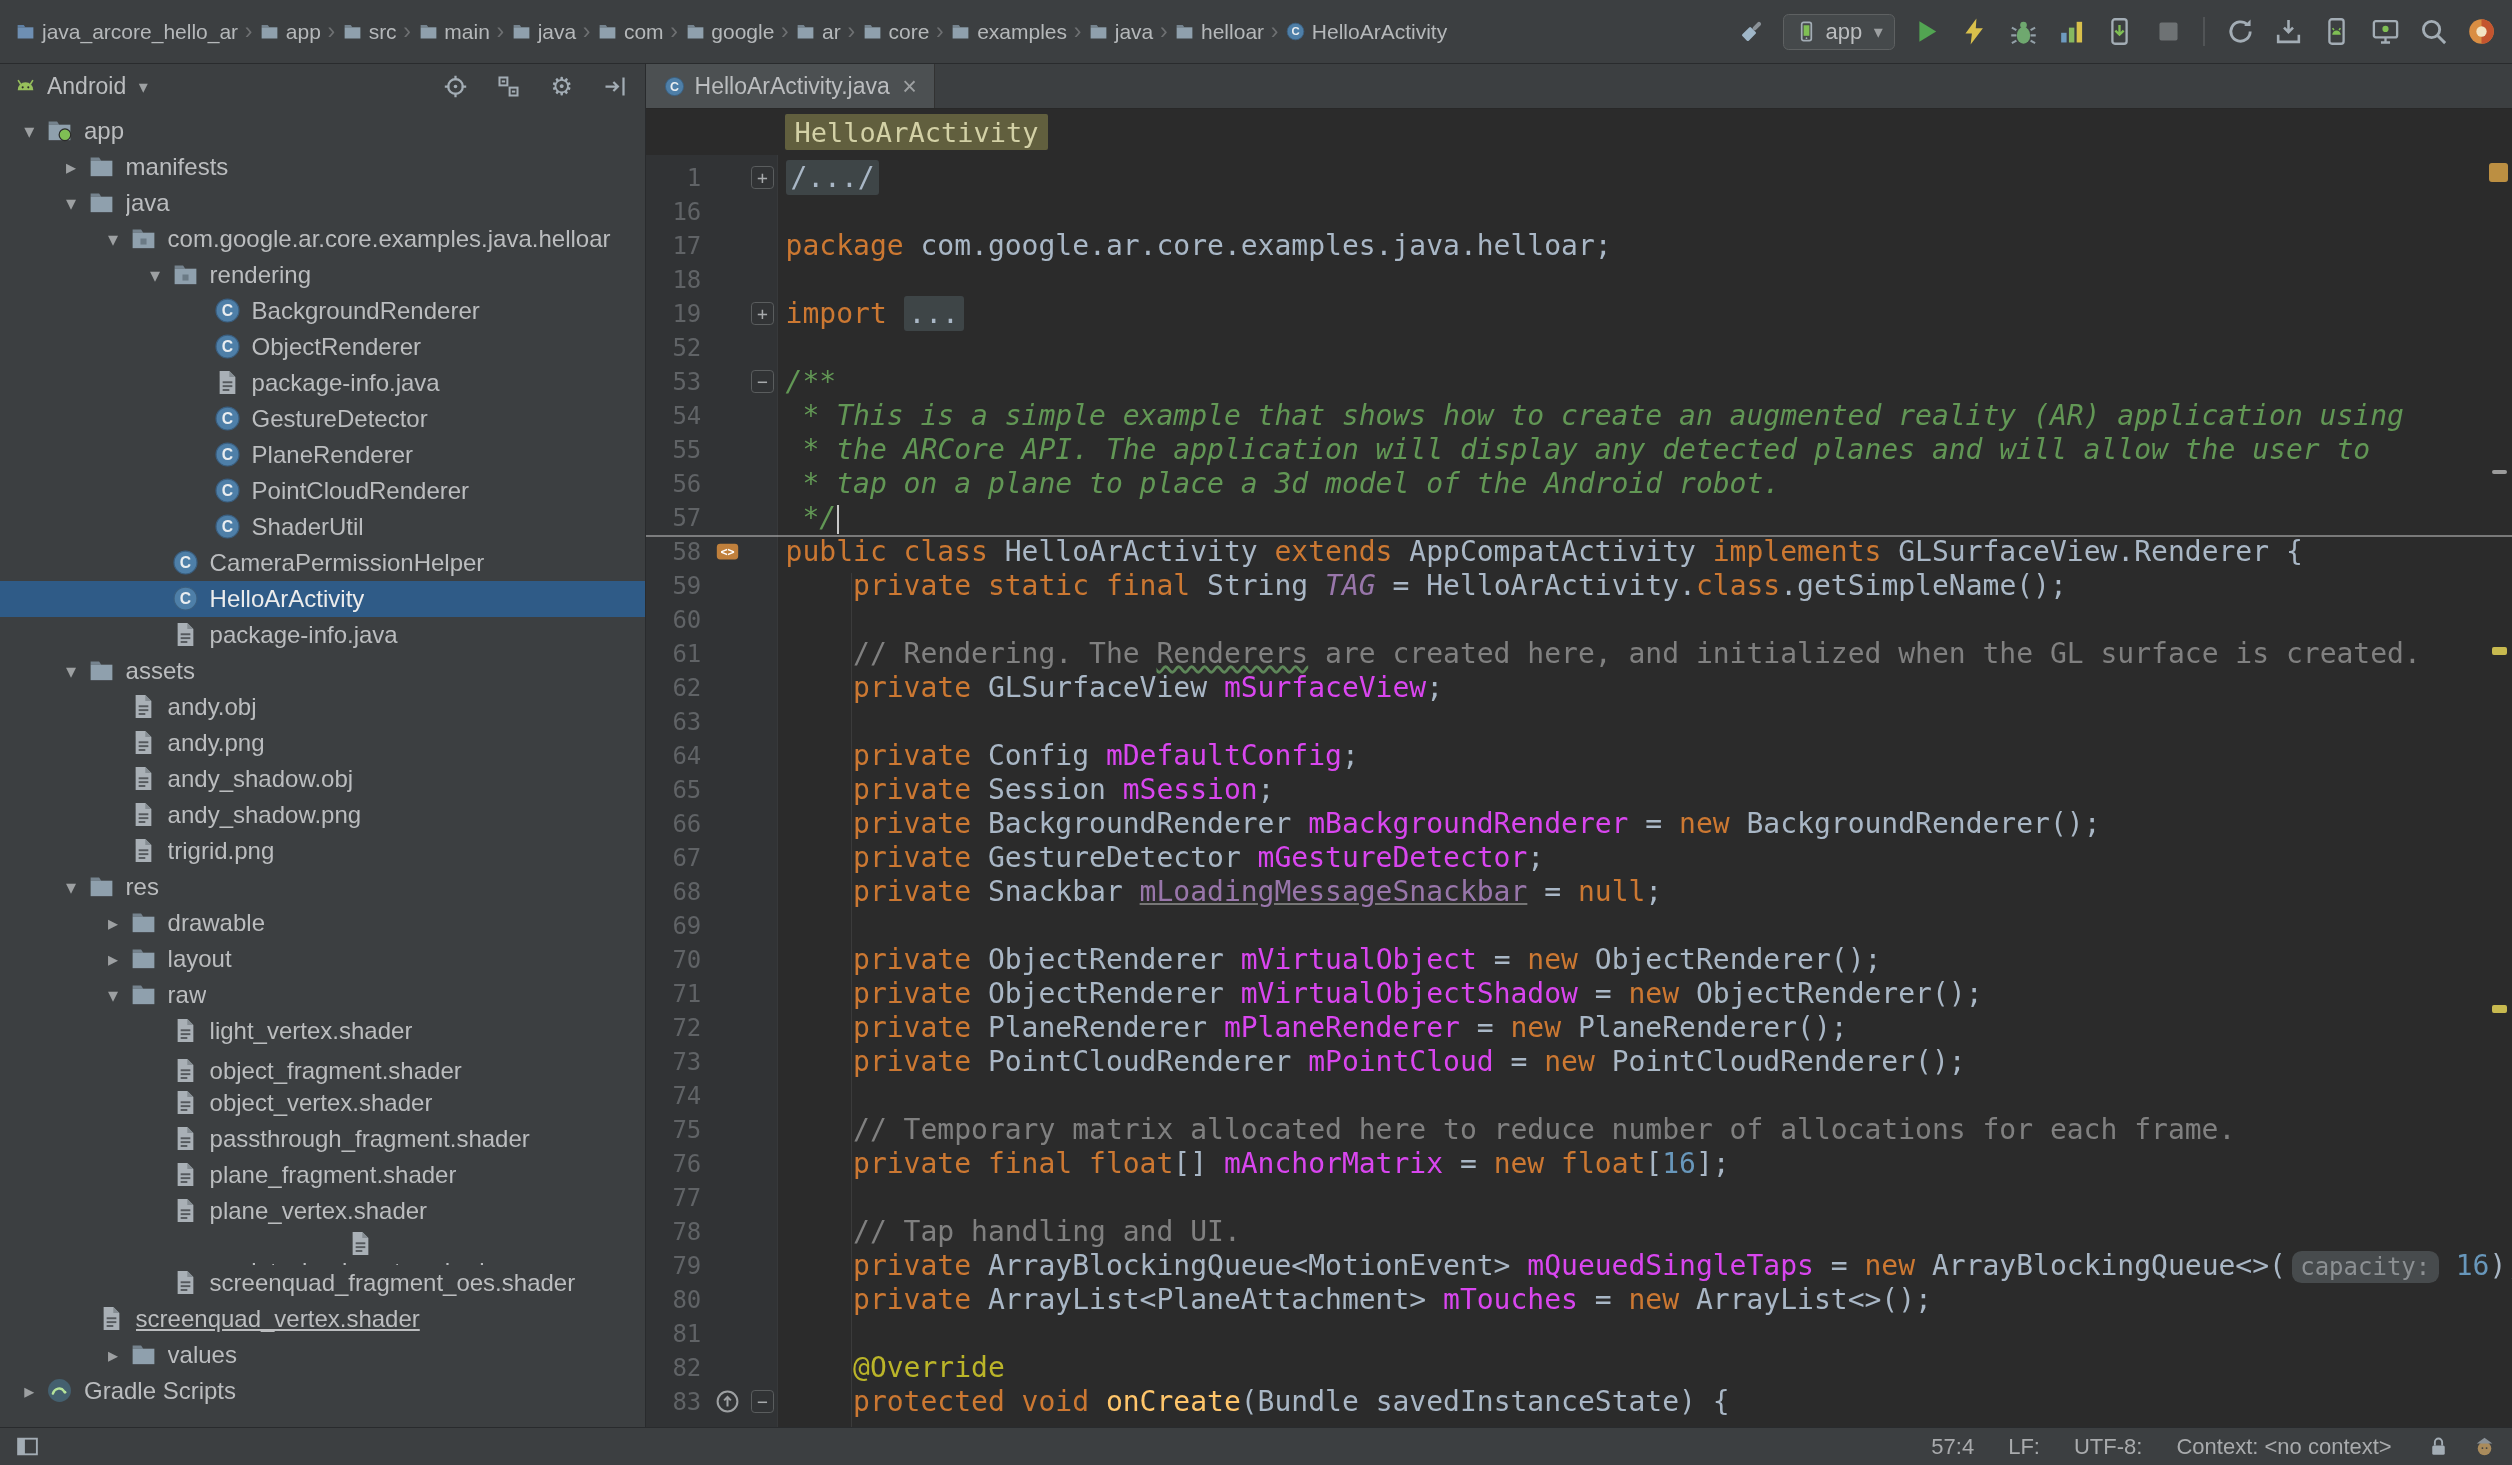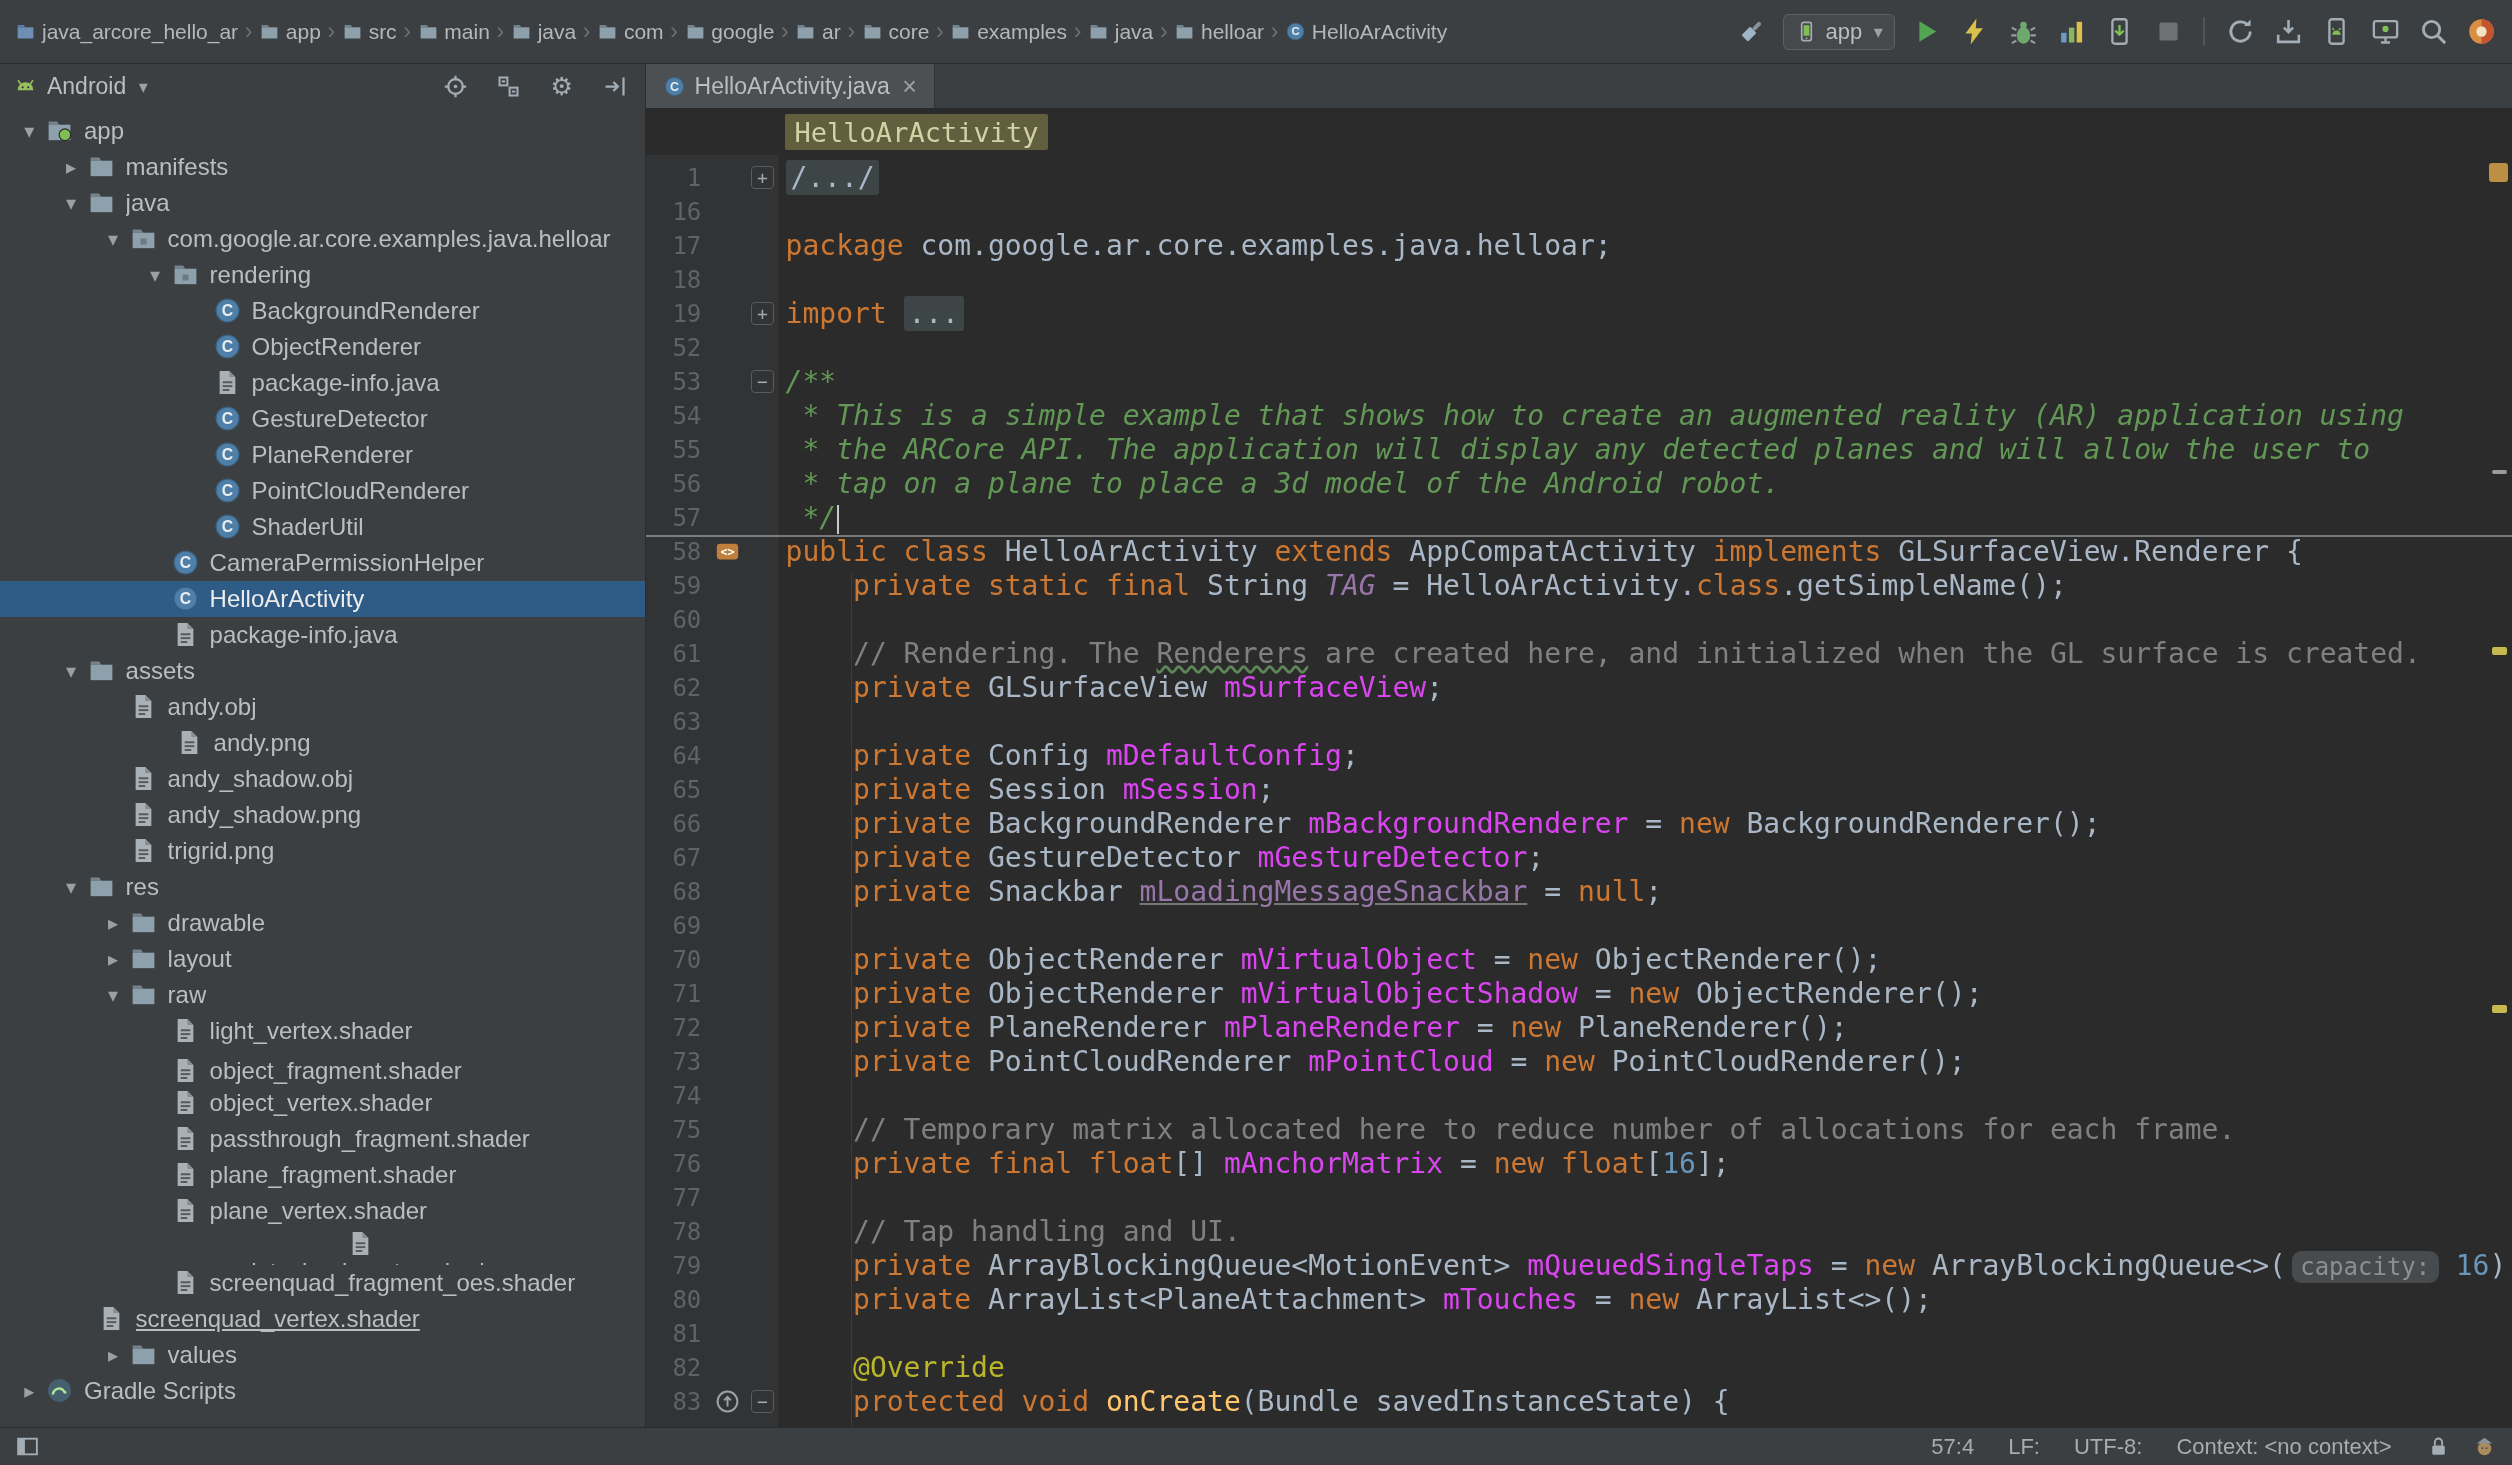--- a/index.html
+++ b/index.html
@@ -584,21 +584,21 @@
               <svg viewBox="0 0 24 24">
                 <path d="M5.5 2.5h8l5 5v14h-13z" fill="#A9B0B6"></path>
                 <path d="M13.5 2.5l5 5h-5z" fill="#858C92"></path>
                 <rect x="8" y="11" width="8" height="1.6" fill="#55595D"></rect>
                 <rect x="8" y="14.2" width="8" height="1.6" fill="#55595D"></rect>
                 <rect x="8" y="17.4" width="5.5" height="1.6" fill="#55595D"></rect>
               </svg>
             </span>
             <span class="tree-label">andy.obj</span>
           </div>
-          <div class="tree-row" style="padding-left: 97px; margin-left: 46px;">
+          <div class="tree-row" style="padding-left: 97px;">
             <span class="arrow"></span>
             <span class="icon i30">
               <svg viewBox="0 0 24 24">
                 <path d="M5.5 2.5h8l5 5v14h-13z" fill="#A9B0B6"></path>
                 <path d="M13.5 2.5l5 5h-5z" fill="#858C92"></path>
                 <rect x="8" y="11" width="8" height="1.6" fill="#55595D"></rect>
                 <rect x="8" y="14.2" width="8" height="1.6" fill="#55595D"></rect>
                 <rect x="8" y="17.4" width="5.5" height="1.6" fill="#55595D"></rect>
               </svg>
             </span>

